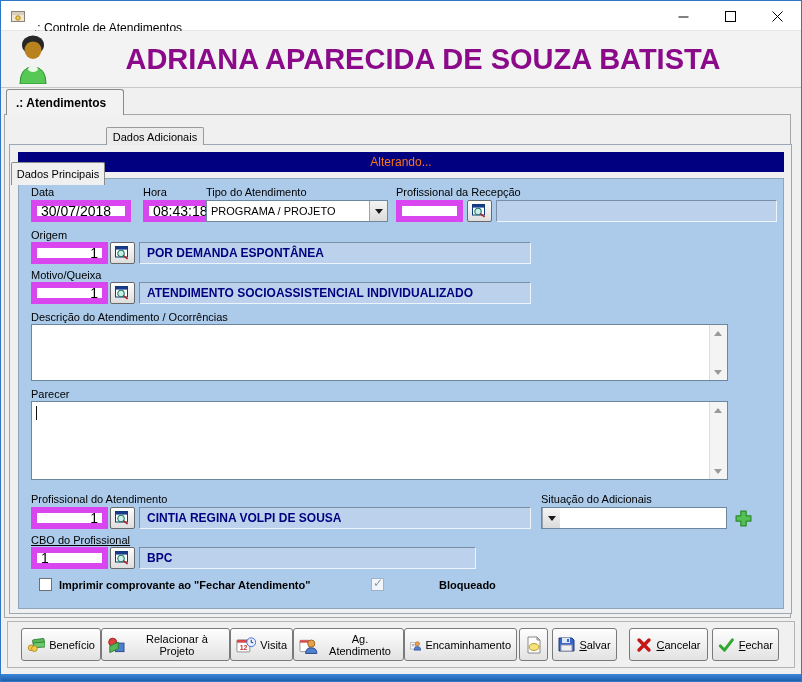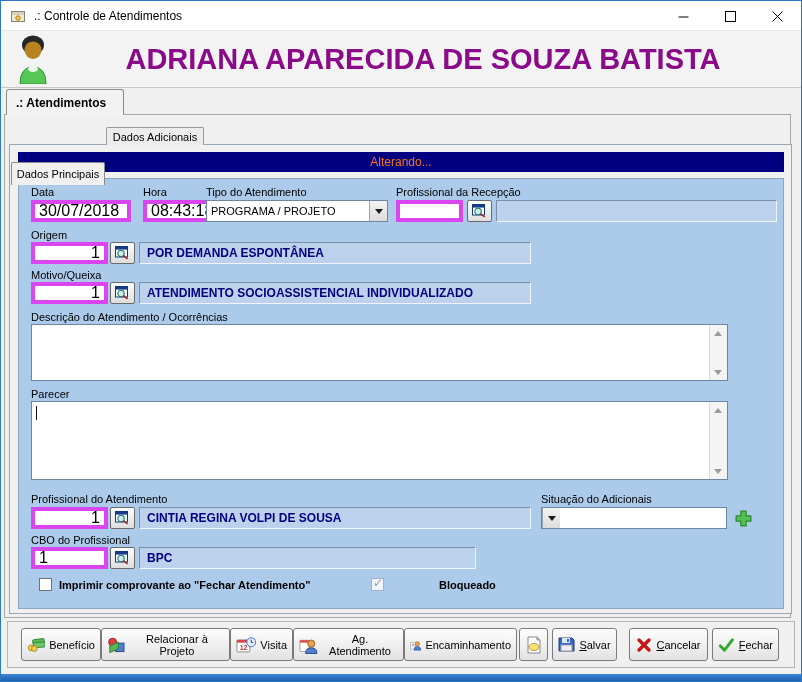--- a/index.html
+++ b/index.html
@@ -1,20 +1,20 @@
 <!DOCTYPE html>
 <html><head>
 <meta charset="utf-8">
 <style>
   html,body{margin:0;padding:0;background:#d8d8d8;font-family:"Liberation Sans",sans-serif;}
   .window{position:relative;width:802px;height:682px;box-sizing:border-box;border:1px solid #2e77c5;background:#f0f0f0;overflow:hidden;}
   .a{position:absolute;box-sizing:border-box;}
   .lbl{font-size:11px;color:#000;white-space:nowrap;line-height:13px;}
   .bold{font-weight:bold;}
-  .inp{background:#fff;border:4px solid #d946ef;font-size:16px;height:22px;padding:0 4px;color:#000;font-family:"Liberation Sans",sans-serif;outline:none;}
+  .inp{background:#fff;border:6px solid #d946ef;font-size:14px;height:22px;padding:0 4px;color:#000;font-family:"Liberation Sans",sans-serif;outline:none;}
   .inp.right{text-align:right;}
   .ro{background:#bcd2ec;border:1px solid;border-color:#7a8fa5 #eef4fb #eef4fb #7a8fa5;color:#000080;font-weight:bold;font-size:12px;height:22px;line-height:21px;padding:0 7px;overflow:hidden;white-space:nowrap;}
   .sbtn{width:25px;height:22px;background:linear-gradient(#fdfdfd,#dedede);border:1px solid #6a6a6a;border-radius:2px;display:flex;align-items:center;justify-content:center;padding:0;}
   .sel{background:#fff;border:1px solid #6e87a0;height:22px;display:flex;align-items:stretch;}
   .sel .val{flex:1;font-size:11px;line-height:20px;padding:0 4px;white-space:nowrap;overflow:hidden;}
   .sel .dd{width:17px;background:linear-gradient(#f4f4f4,#dcdcdc);border-left:1px solid #9aa4ae;display:flex;align-items:center;justify-content:center;}
   .tri-down{width:0;height:0;border:4px solid transparent;border-top:5px solid #1a1a1a;margin-top:5px;}
   .ta{background:#fff;border:1px solid #6e87a0;}
   .sb{position:absolute;right:0;top:0;bottom:0;width:17px;background:#f4f4f4;border-left:1px solid #ddd;}
   .sb-btn{position:absolute;left:0;width:16px;height:16px;display:flex;align-items:center;justify-content:center;}
@@ -41,21 +41,21 @@
 
   <div>
     <div class="a titlebar-bg" style="left:0;top:0;width:800px;height:30px;"></div>
     <div class="a" style="left:9px;top:7px;width:16px;height:16px;">
       <svg width="16" height="16" viewBox="0 0 16 16">
           <rect x="1.5" y="3.5" width="13" height="10" fill="#efe7d2" stroke="#8a8276"></rect>
           <rect x="2" y="4" width="12" height="3" fill="#d8d0be"></rect>
           <circle cx="8" cy="10" r="2.2" fill="#f6c84c" stroke="#a8861e"></circle>
         </svg>
     </div>
-    <div class="a lbl" style="left:33px;top:9px;font-size:12px;">.: Controle de Atendimentos</div>
+    <div class="a lbl" style="left:33px;top:21px;font-size:12px;">.: Controle de Atendimentos</div>
     <div class="a winctl" style="left:659px;top:0;width:46px;">
       <svg width="11" height="11" viewBox="0 0 11 11">
           <line x1="0.5" y1="6" x2="10.5" y2="6" stroke="#000" stroke-width="1"></line>
         </svg>
     </div>
     <div class="a winctl" style="left:706px;top:0;width:46px;">
       <svg width="11" height="11" viewBox="0 0 11 11">
           <rect x="0.5" y="0.5" width="10" height="10" fill="none" stroke="#000" stroke-width="1"></rect>
         </svg>
     </div>
@@ -192,21 +192,21 @@
       <span class="dd">
           <span class="tri-down"></span>
         </span>
     </div>
     <button class="a" style="left:732px;top:508px;width:20px;height:20px;background:none;border:none;padding:0;">
       <svg width="19" height="19" viewBox="0 0 18 18">
           <path d="M6.5 2 h5 v4.5 H16 v5 h-4.5 V16 h-5 V11.5 H2 v-5 h4.5 Z" fill="#52c052" stroke="#2e8c2e" stroke-width="1.2" stroke-linejoin="round"></path>
         </svg>
     </button>
 
-    <div class="a lbl" style="left:30px;top:533px;">CBO do Profissional</div>
+    <div class="a lbl" style="left:30px;top:533px;text-decoration:underline;">CBO do Profissional</div>
     <input class="a inp" style="left: 30px; top: 546px; width: 77px;" value="1">
     <button class="a sbtn" style="left:109px;top:546px;">
       <svg width="15" height="14" viewBox="0 0 15 14">
           <rect x="0.5" y="0.5" width="12" height="10.5" fill="#fff" stroke="#103a78"></rect>
           <rect x="1" y="1" width="11" height="2.6" fill="#1a3a8c"></rect>
           <circle cx="6" cy="7.5" r="3.2" fill="#cdeee6" stroke="#1a7a6a" stroke-width="1.1"></circle>
           <line x1="8.4" y1="9.6" x2="12.6" y2="13" stroke="#b02020" stroke-width="1.6"></line>
         </svg>
     </button>
     <div class="a ro" style="left:138px;top:546px;width:337px;">BPC</div>

